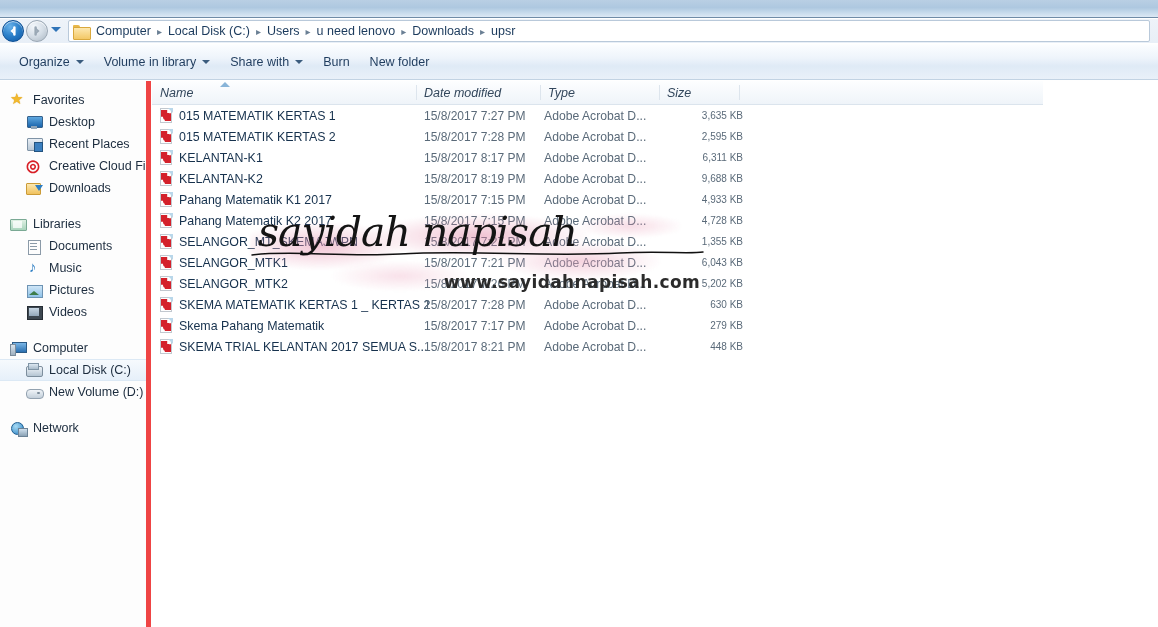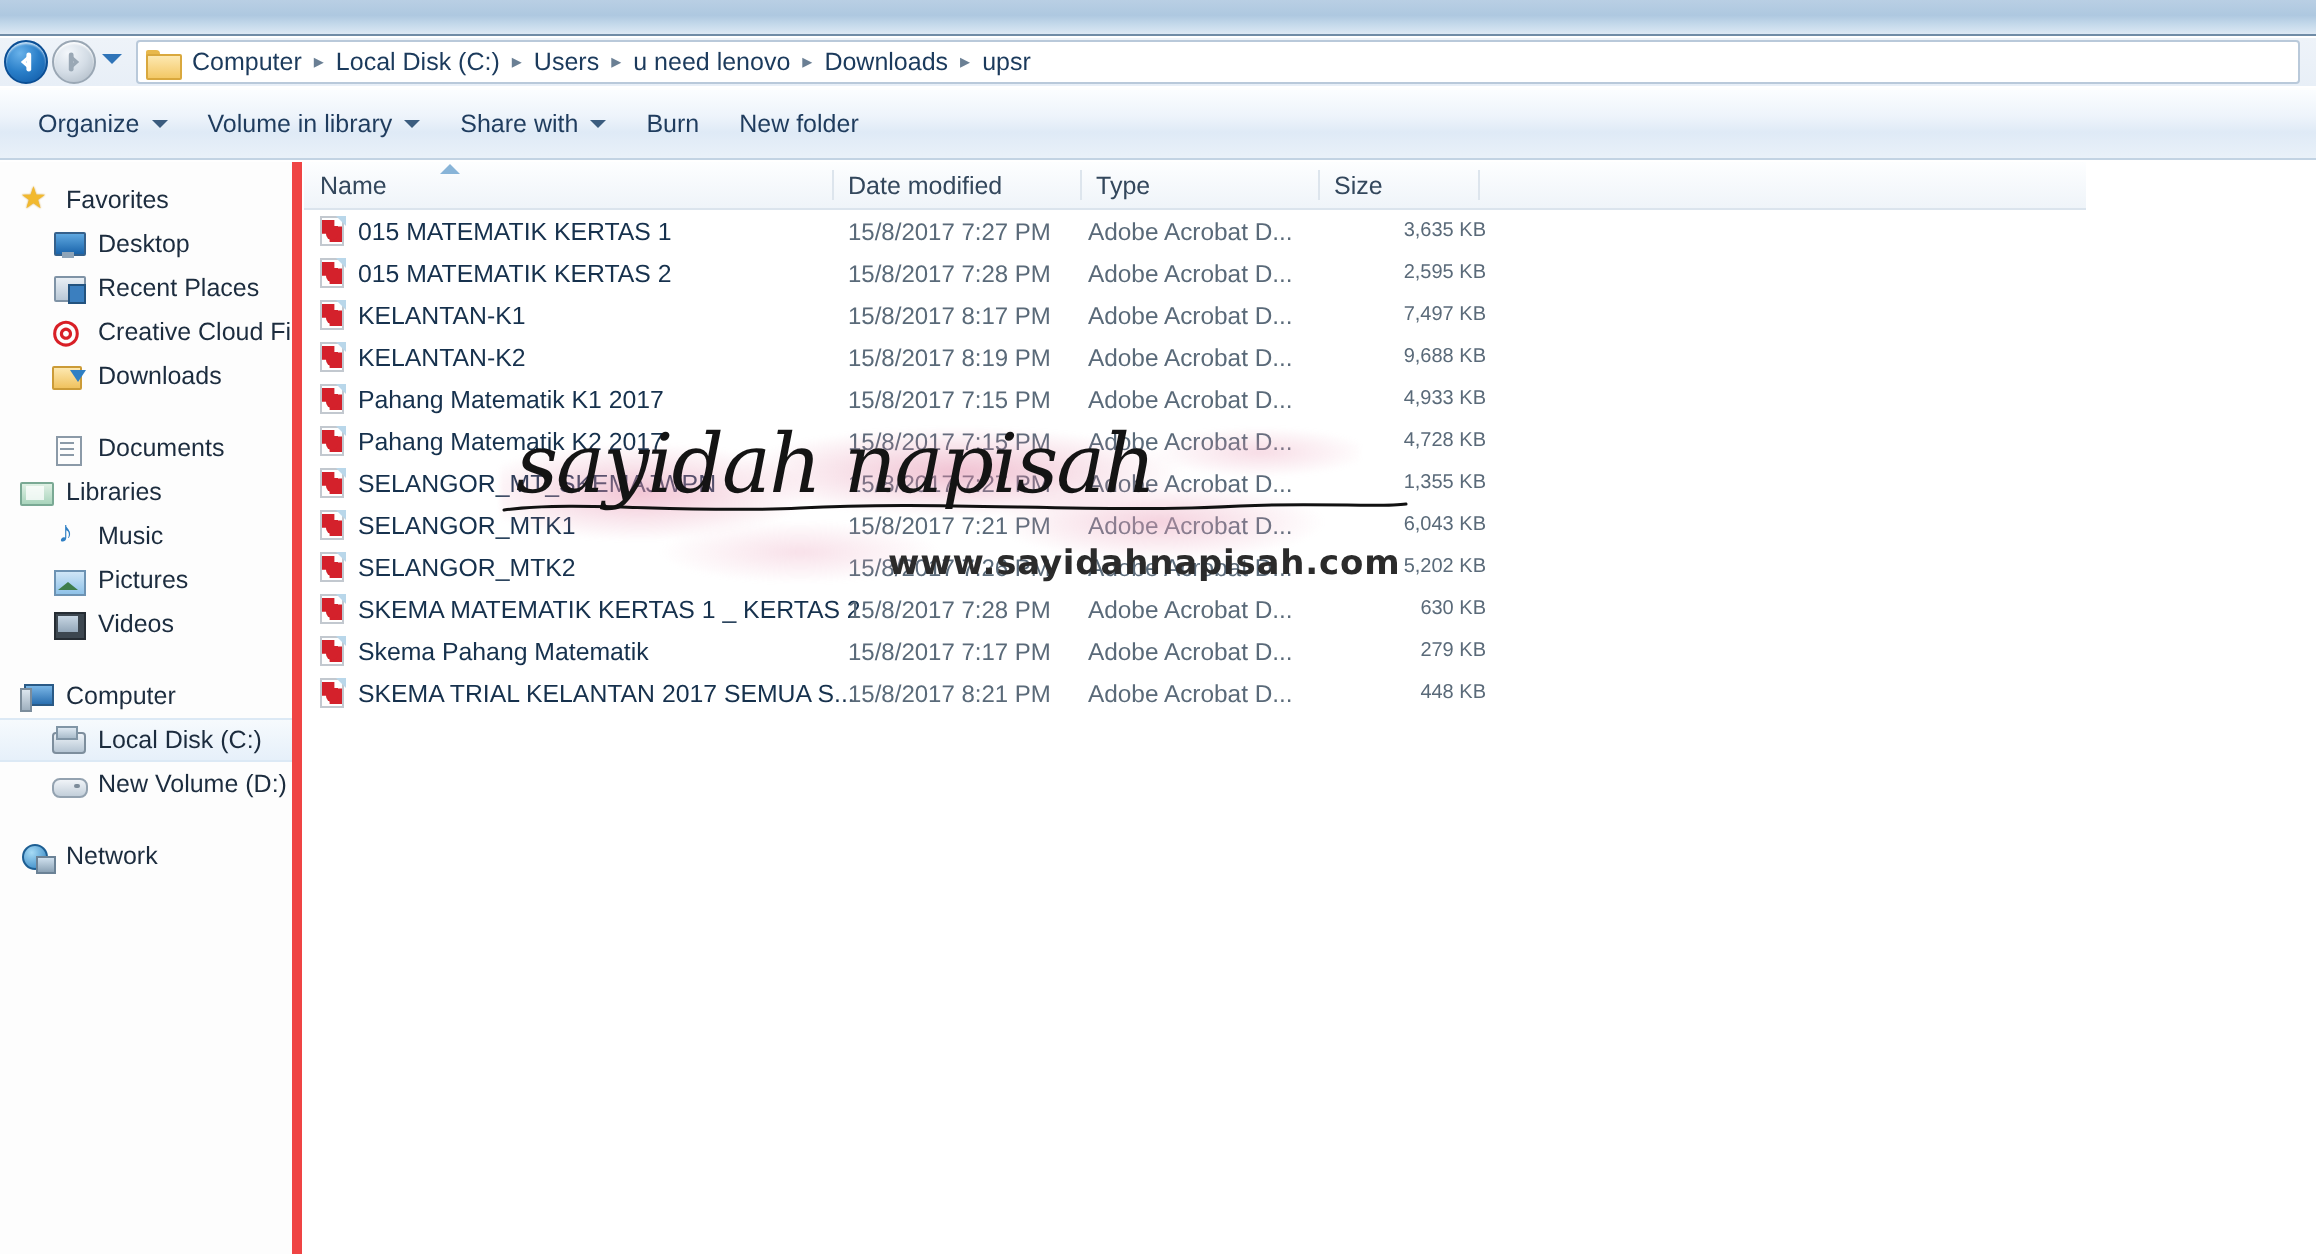--- a/index.html
+++ b/index.html
@@ -205,20 +205,21 @@
 
   
   .listpane {
     position:absolute; left:152px; top:81px; width:1006px; height:546px; background:#fff;
     overflow:hidden;
   }
   .colhead {
     position:relative; height:24px; width:891px;
     background: linear-gradient(to bottom,#fdfeff 0%,#f6f9fc 50%,#eff4f9 100%);
     border-bottom:1px solid #dbe4ed;
+    font-style:italic;
   }
   .colcell {
     position:absolute; top:0; height:23px; display:flex; align-items:center;
     font-size:12.5px; color:#33475c; padding-left:8px; cursor:default; white-space:nowrap;
   }
   .coldiv { position:absolute; top:4px; height:15px; width:1px; background:#dde5ed; }
   .sortarrow {
     position:absolute; left:68px; top:1px; width:0;height:0;
     border-left:5px solid transparent;border-right:5px solid transparent;
     border-bottom:5px solid #88b4d8;
@@ -367,27 +368,27 @@
       </div>
       <div class="sbrow child">
         <span class="sbico ic-cc"></span>
         <span>Creative Cloud Files</span>
       </div>
       <div class="sbrow child">
         <span class="sbico ic-dl"></span>
         <span>Downloads</span>
       </div>
       <div class="sbgap"></div>
-      <div class="sbrow child">
-        <span class="sbico ic-doc"></span>
-        <span>Documents</span>
-      </div>
       <div class="sbrow">
         <span class="sbico ic-lib"></span>
         <span>Libraries</span>
+      </div>
+      <div class="sbrow child">
+        <span class="sbico ic-doc"></span>
+        <span>Documents</span>
       </div>
       <div class="sbrow child">
         <span class="sbico ic-music"></span>
         <span>Music</span>
       </div>
       <div class="sbrow child">
         <span class="sbico ic-pic"></span>
         <span>Pictures</span>
       </div>
       <div class="sbrow child">
@@ -468,21 +469,21 @@
             <span class="pdfico">
               <span class="page"></span>
               <span class="fold"></span>
               <span class="a"></span>
               <span class="a2"></span>
             </span>
             <span>KELANTAN-K1</span>
           </div>
           <div class="cell-date">15/8/2017 8:17 PM</div>
           <div class="cell-type">Adobe Acrobat D...</div>
-          <div class="cell-size">7,497 KB</div>
+          <div class="cell-size">6,311 KB</div>
         </div>
         <div class="row">
           <div class="cell-name">
             <span class="pdfico">
               <span class="page"></span>
               <span class="fold"></span>
               <span class="a"></span>
               <span class="a2"></span>
             </span>
             <span>KELANTAN-K2</span>

